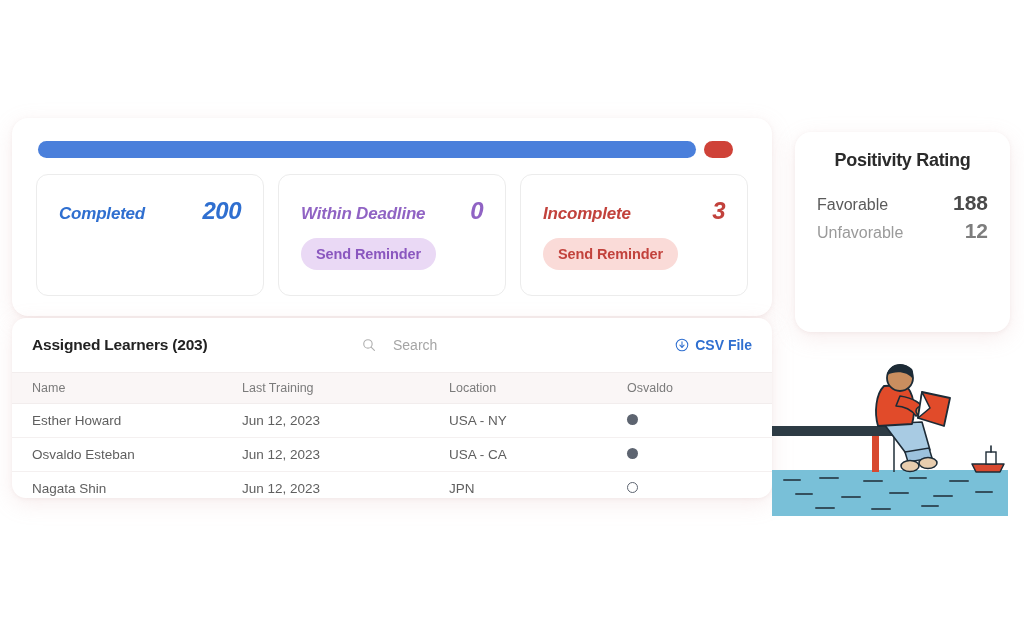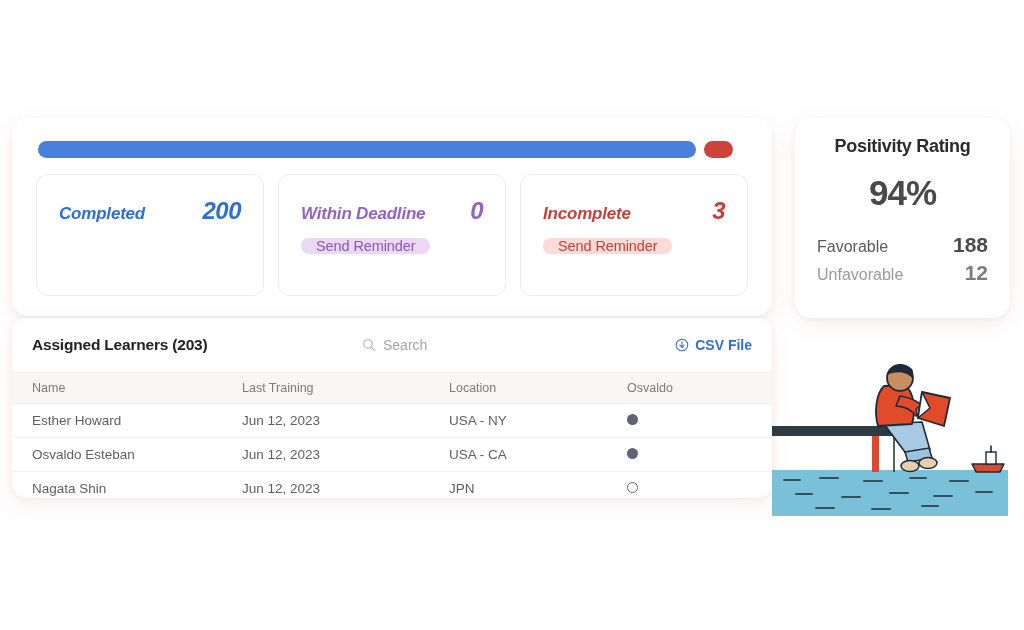--- a/index.html
+++ b/index.html
@@ -99,40 +99,40 @@
   .stat-card.deadline .stat-label,
   .stat-card.deadline .stat-value { color: #9063c4; }
   .stat-card.incomplete .stat-label,
   .stat-card.incomplete .stat-value { color: #c2423c; }
 
   .reminder-btn {
     margin-top: 13px;
     display: inline-block;
     border: none;
     border-radius: 16px;
-    padding: 0 15px;
+    padding: 8px 15px;
     font-size: 14.5px;
     font-family: inherit;
-    font-weight: 400;
+    font-weight: 700;
     cursor: pointer;
     letter-spacing: -0.1px;
   }
   .stat-card.deadline .reminder-btn {
     background: #ead9f5;
     color: #8a57bf;
   }
   .stat-card.incomplete .reminder-btn {
     background: #fadbd8;
     color: #c2423c;
   }
 
   
   #positivity-card {
     left: 795px;
-    top: 118px;
+    top: 132px;
     width: 215px;
     height: 200px;
     border-radius: 16px;
     padding: 18px 22px;
     box-sizing: border-box;
   }
   .pos-title {
     text-align: center;
     font-size: 18px;
     font-weight: 700;
@@ -186,21 +186,21 @@
   .table-title {
     font-size: 15.5px;
     font-weight: 700;
     color: #222;
     letter-spacing: -0.2px;
     width: 330px;
   }
   .search-box {
     display: flex;
     align-items: center;
-    gap: 7px;
+    gap: 17px;
     flex: 1;
   }
   .search-placeholder {
     font-size: 14px;
     color: #a5a5a5;
   }
   .csv-link {
     display: flex;
     align-items: center;
     gap: 6px;
@@ -295,21 +295,20 @@
           <span class="stat-value">3</span>
         </div>
         <button class="reminder-btn">Send Reminder</button>
       </div>
 
     </div>
   </div>
 
   <div class="card" id="positivity-card">
     <div class="pos-title">Positivity Rating</div>
-    <div class="pos-percent">94%</div>
     <div class="pos-list">
       <div class="pos-row">
         <span class="k">Favorable</span>
         <span class="v">188</span>
       </div>
       <div class="pos-row muted">
         <span class="k">Unfavorable</span>
         <span class="v">12</span>
       </div>
     </div>

